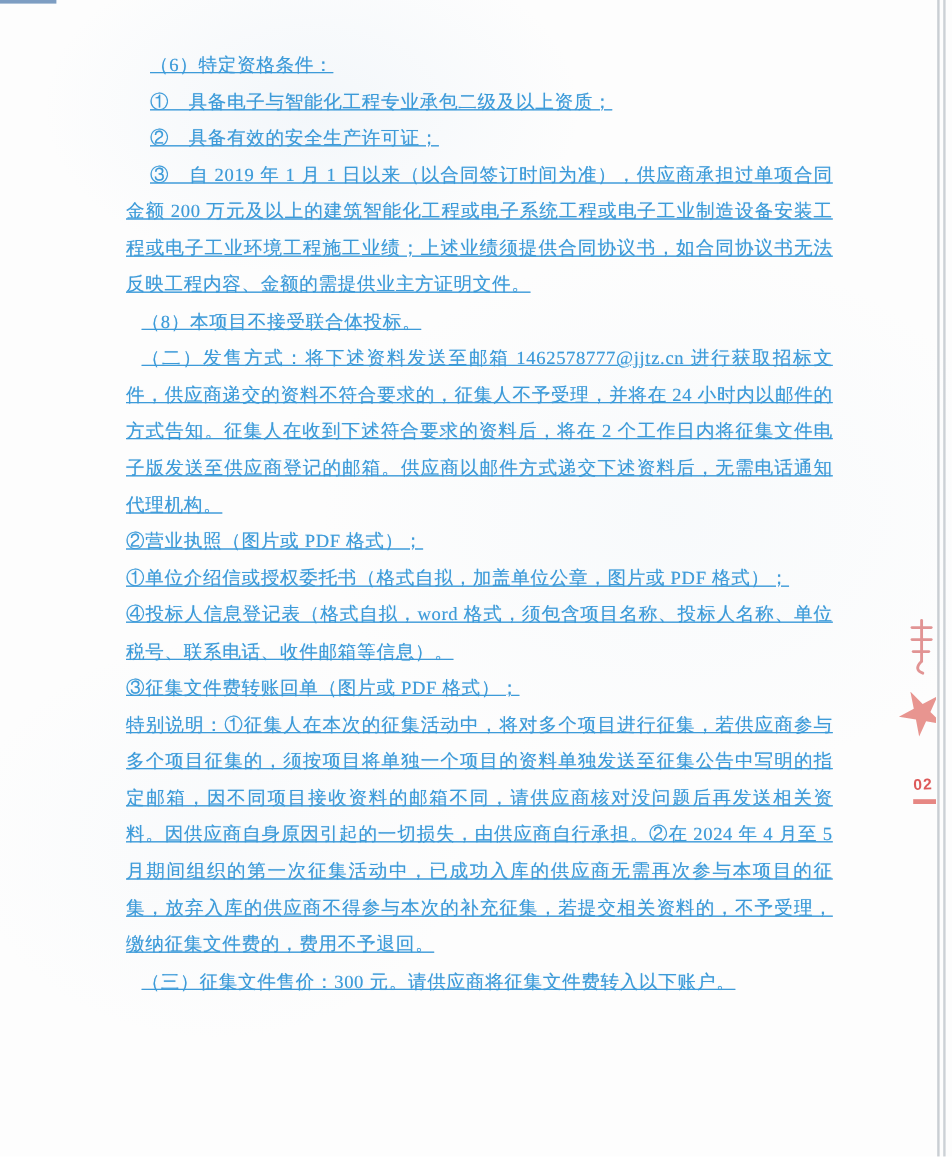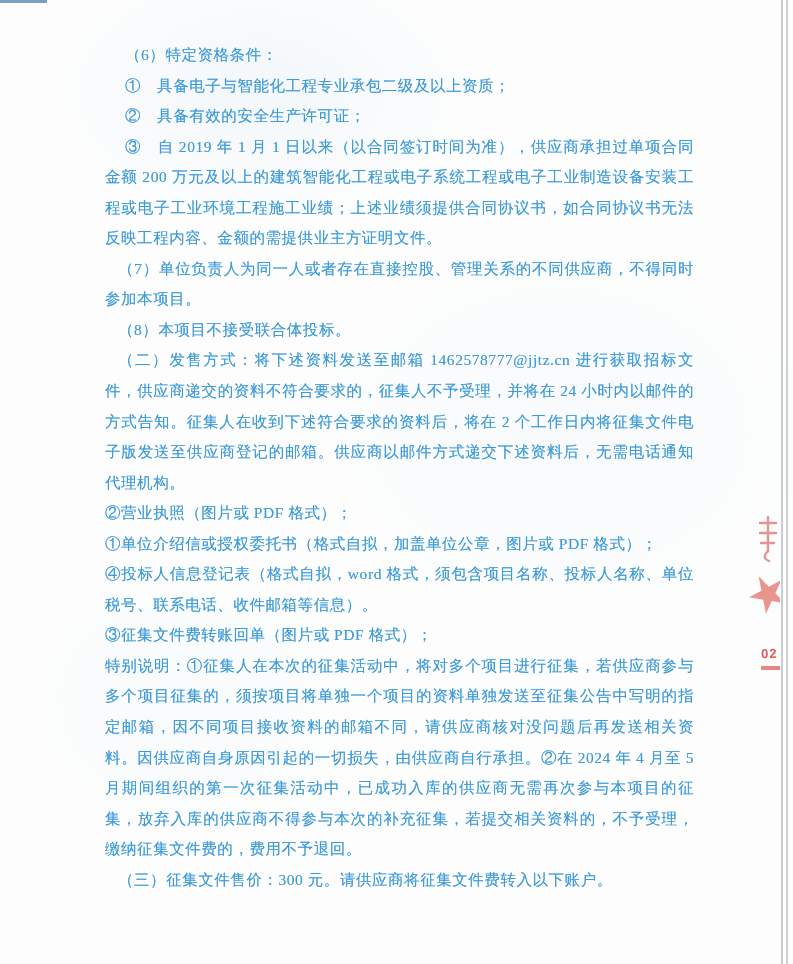--- a/index.html
+++ b/index.html
@@ -34,21 +34,21 @@
     position: absolute;
     left: 105px; top: 40px;
     width: 589px;
     color: #3d9bd9;
     font-size: 15.5px;
     line-height: 30.55px;
     letter-spacing: 0.55px;
     text-align: justify;
     text-shadow: 0 0 0.6px rgba(61,155,217,0.55);
   }
-  .content p { margin: 0; padding: 0; }
+  .content p { margin: 0; padding: 0; text-decoration: underline; }
   .content p.ind-lg { text-indent: 20px; }
   .content p.ind-sm { text-indent: 13px; }
 
   
   .stamps {
     position: absolute;
     left: 740px; top: 500px;
     width: 40px; height: 180px;
     overflow: hidden;
   }
@@ -82,21 +82,20 @@
 
 <div class="page">
 
   <div class="topline"></div>
 
   <div class="content">
     <p class="ind-lg">（6）特定资格条件：</p>
     <p class="ind-lg">①　具备电子与智能化工程专业承包二级及以上资质；</p>
     <p class="ind-lg">②　具备有效的安全生产许可证；</p>
     <p class="ind-lg">③　自 2019 年 1 月 1 日以来（以合同签订时间为准），供应商承担过单项合同金额 200 万元及以上的建筑智能化工程或电子系统工程或电子工业制造设备安装工程或电子工业环境工程施工业绩；上述业绩须提供合同协议书，如合同协议书无法反映工程内容、金额的需提供业主方证明文件。</p>
-    <p class="ind-sm">（7）单位负责人为同一人或者存在直接控股、管理关系的不同供应商，不得同时参加本项目。</p>
     <p class="ind-sm">（8）本项目不接受联合体投标。</p>
     <p class="ind-sm">（二）发售方式：将下述资料发送至邮箱 1462578777@jjtz.cn 进行获取招标文件，供应商递交的资料不符合要求的，征集人不予受理，并将在 24 小时内以邮件的方式告知。征集人在收到下述符合要求的资料后，将在 2 个工作日内将征集文件电子版发送至供应商登记的邮箱。供应商以邮件方式递交下述资料后，无需电话通知代理机构。</p>
     <p>②营业执照（图片或 PDF 格式）；</p>
     <p>①单位介绍信或授权委托书（格式自拟，加盖单位公章，图片或 PDF 格式）；</p>
     <p>④投标人信息登记表（格式自拟，word 格式，须包含项目名称、投标人名称、单位税号、联系电话、收件邮箱等信息）。</p>
     <p>③征集文件费转账回单（图片或 PDF 格式）；</p>
     <p>特别说明：①征集人在本次的征集活动中，将对多个项目进行征集，若供应商参与多个项目征集的，须按项目将单独一个项目的资料单独发送至征集公告中写明的指定邮箱，因不同项目接收资料的邮箱不同，请供应商核对没问题后再发送相关资料。因供应商自身原因引起的一切损失，由供应商自行承担。②在 2024 年 4 月至 5 月期间组织的第一次征集活动中，已成功入库的供应商无需再次参与本项目的征集，放弃入库的供应商不得参与本次的补充征集，若提交相关资料的，不予受理，缴纳征集文件费的，费用不予退回。</p>
     <p class="ind-sm">（三）征集文件售价：300 元。请供应商将征集文件费转入以下账户。</p>
 
   </div>

